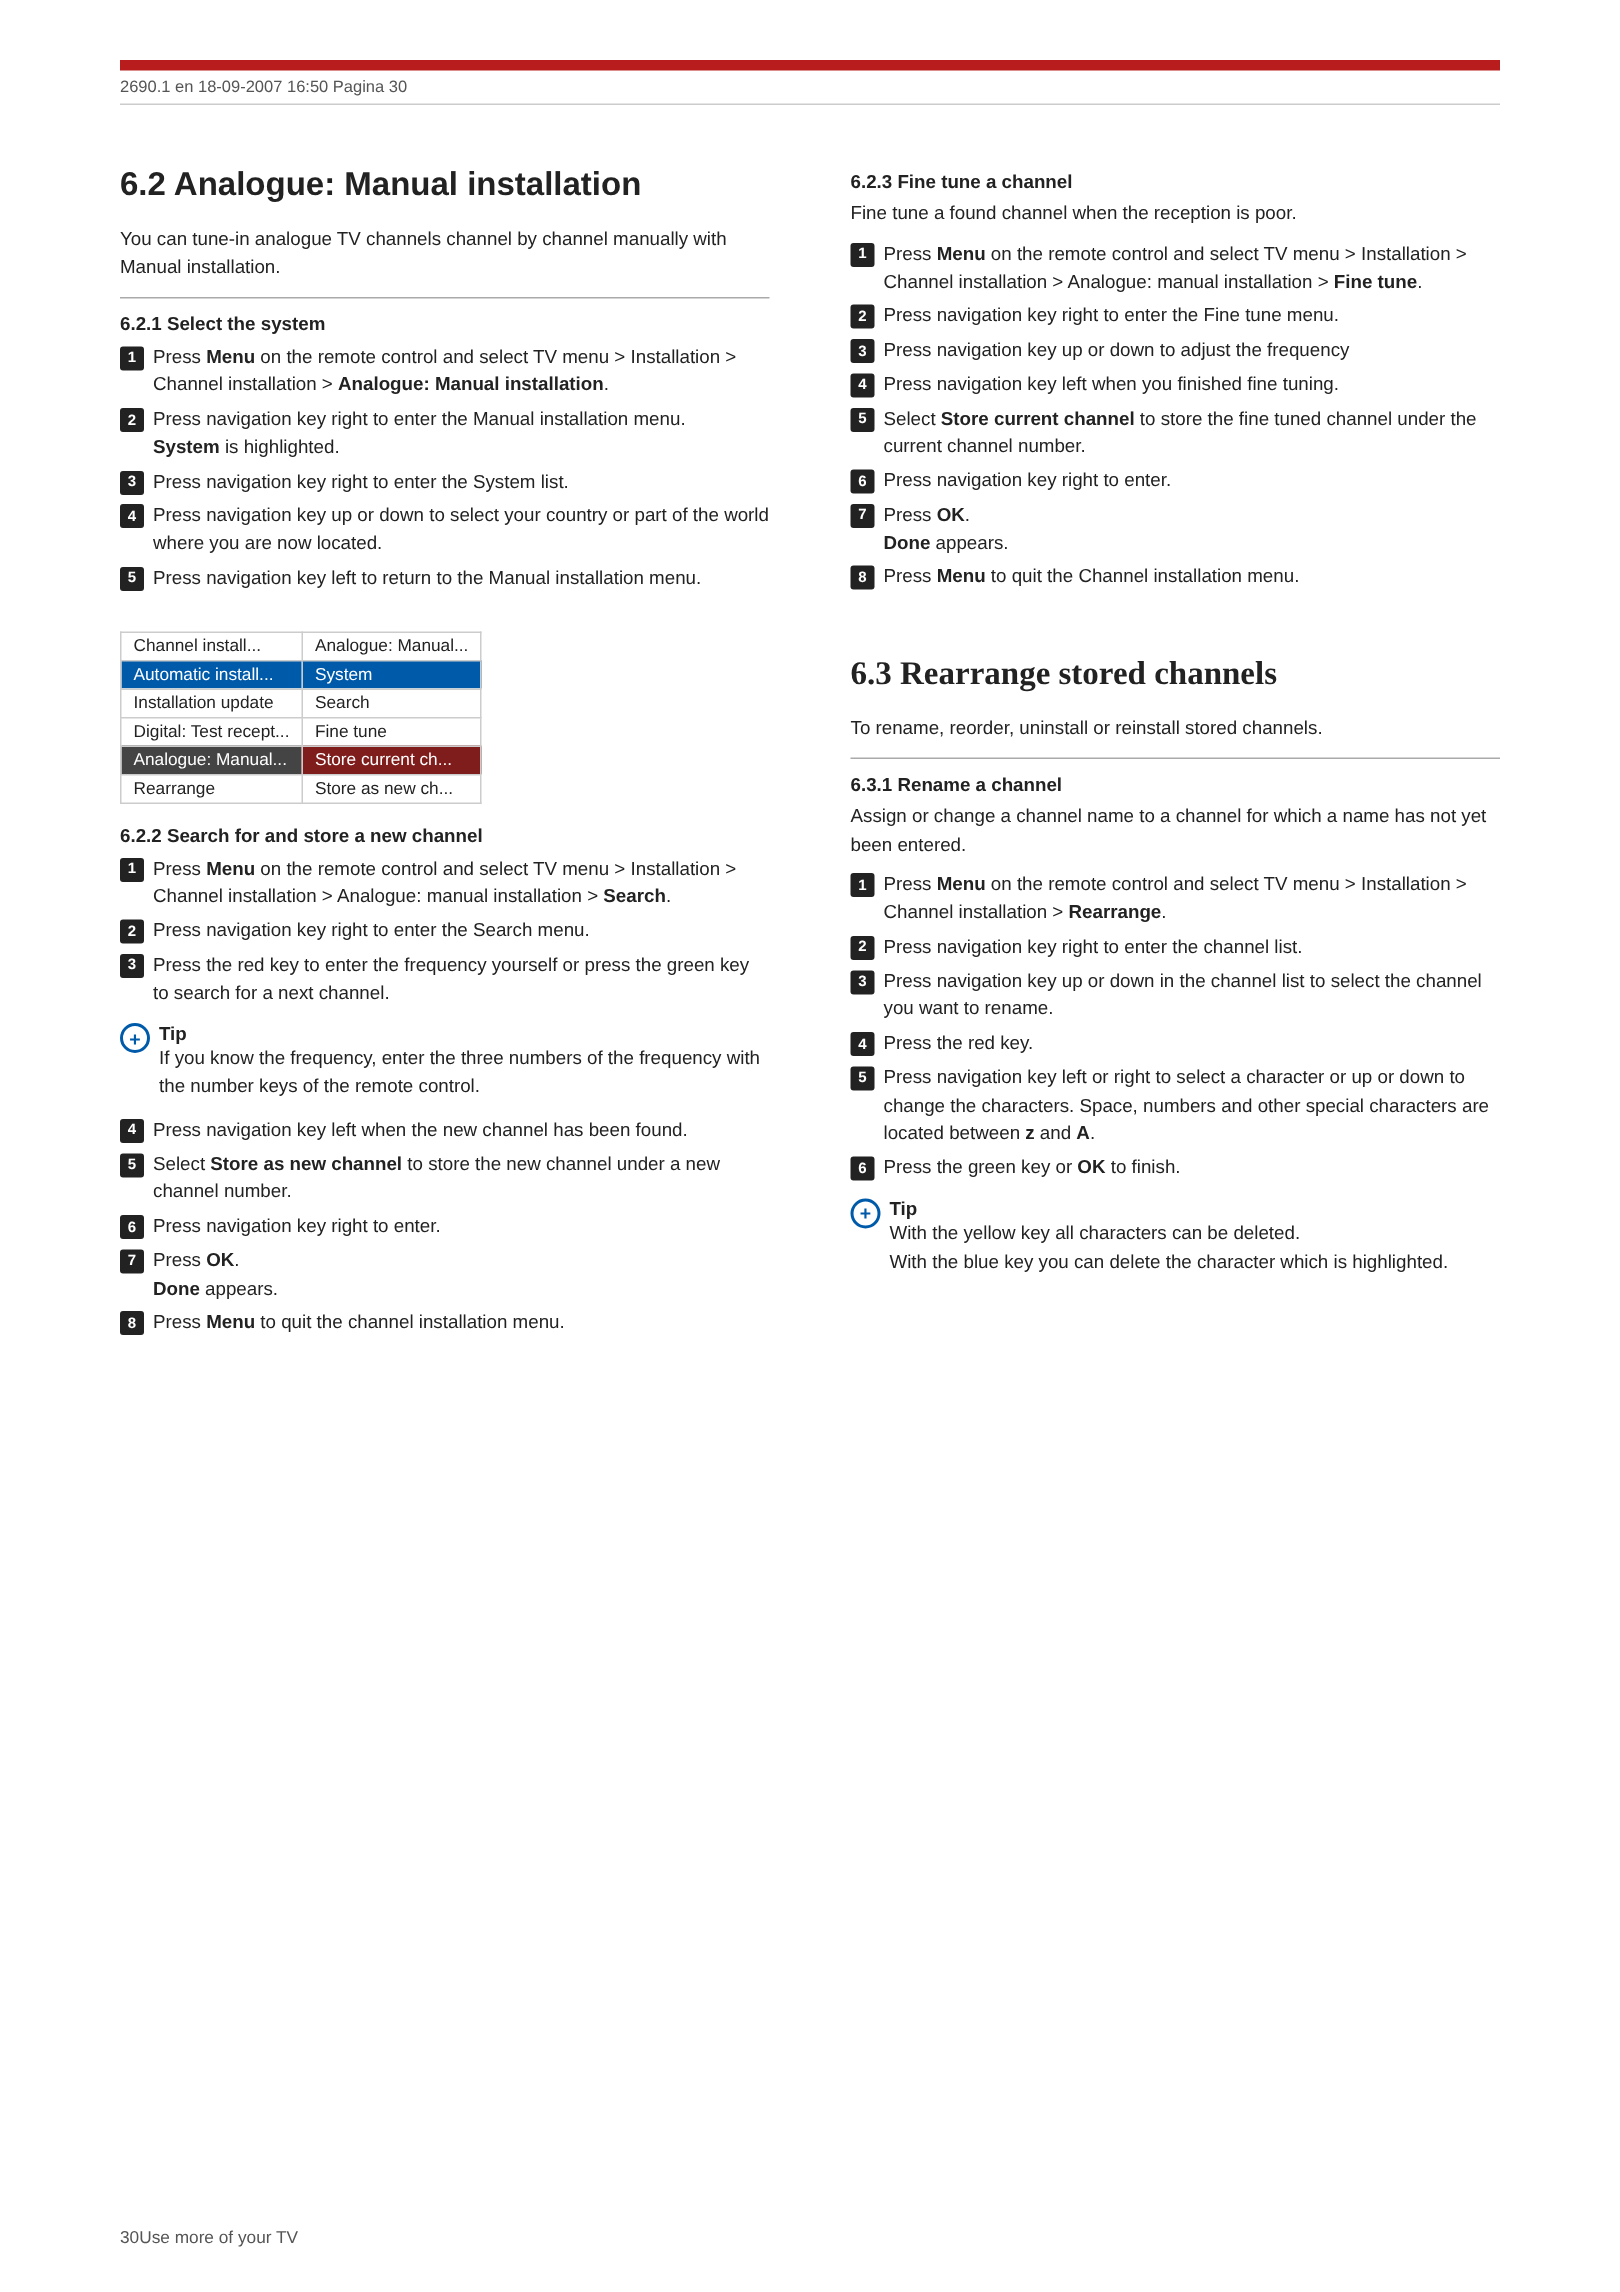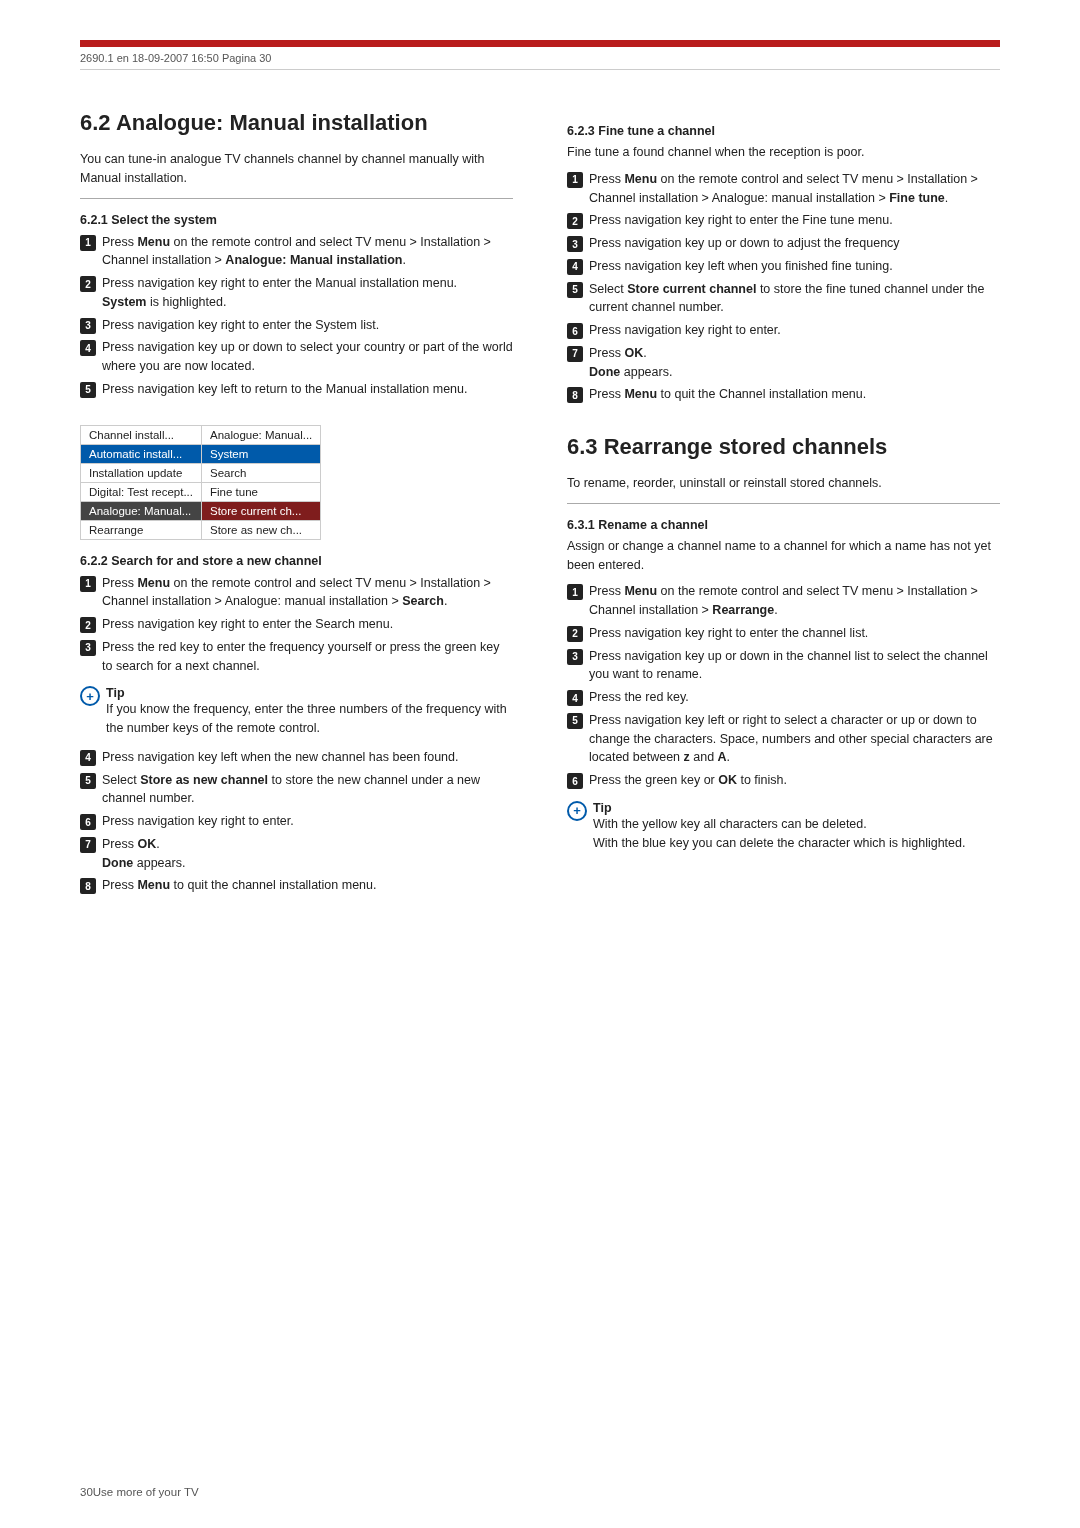--- a/index.html
+++ b/index.html
@@ -35,21 +35,21 @@
     }
     h2 {
       font-size: 22px;
       font-weight: bold;
       margin-bottom: 14px;
     }
     h4 {
       font-size: 12.5px;
       font-weight: bold;
       margin-bottom: 5px;
-      margin-top: 14px;
+      margin-top: 4px;
     }
     p {
       font-size: 12.5px;
       line-height: 1.5;
       margin-bottom: 8px;
     }
     .section-divider {
       border: none;
       border-top: 1px solid #aaa;
       margin: 10px 0 10px 0;
@@ -305,21 +305,21 @@
         <li>
           <span class="step-num">7</span>
           <span class="step-text">Press <b>OK</b>.<br><b>Done</b> appears.</span>
         </li>
         <li>
           <span class="step-num">8</span>
           <span class="step-text">Press <b>Menu</b> to quit the Channel installation menu.</span>
         </li>
       </ol>
 
-      <h2 style="margin-top: 30px;">6.3 Rearrange stored channels</h2>
+      <h2 style="margin-top: 42px; font-family: Liberation Serif, serif;">6.3 Rearrange stored channels</h2>
       <p>To rename, reorder, uninstall or reinstall stored channels.</p>
 
       <hr class="section-divider">
 
       <h4>6.3.1   Rename a channel</h4>
       <p>Assign or change a channel name to a channel for which a name has not yet been entered.</p>
 
       <ol class="steps">
         <li>
           <span class="step-num">1</span>

